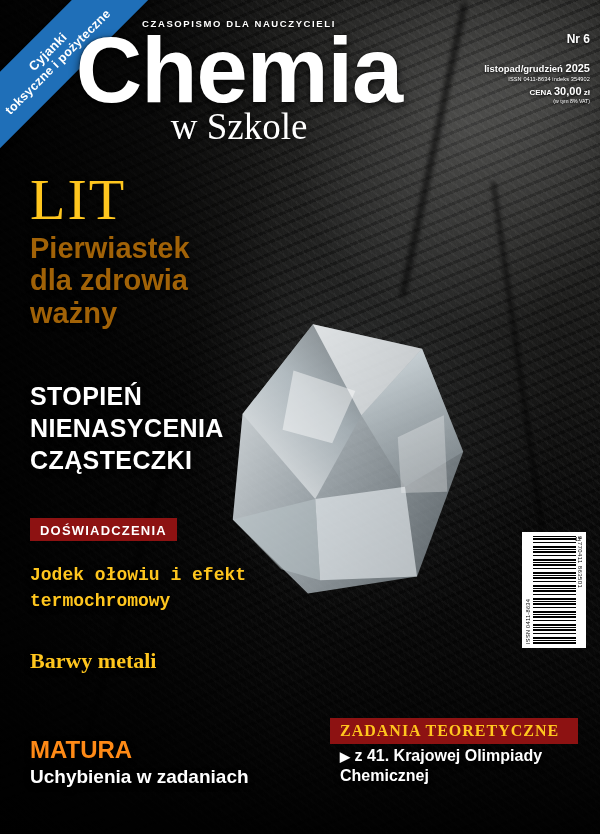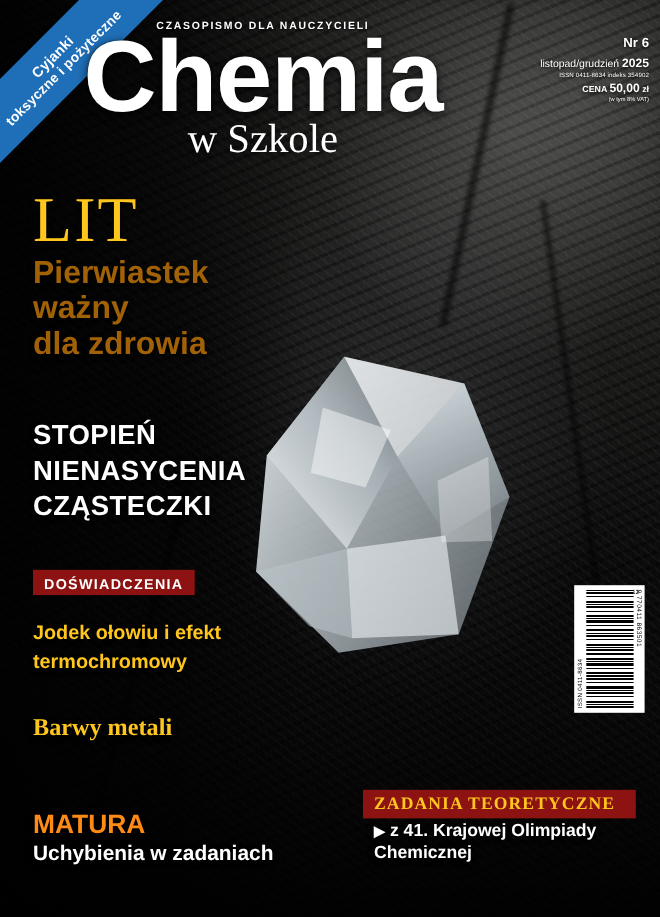--- a/index.html
+++ b/index.html
@@ -94,21 +94,21 @@
     font-family: "Liberation Serif", serif;
   }
 
   
   .issue {
     position: absolute; right: 10px; top: 32px; width: 110px;
     text-align: right; color: #fff;
     text-shadow: 0 1px 3px rgba(0,0,0,.9);
   }
   .issue .nr { font-size: 12px; font-weight: 700; }
-  .issue .date { font-size: 9.5px; font-weight: 400; margin-top: 6px; }
+  .issue .date { font-size: 9.5px; font-weight: 700; margin-top: 16px; }
   .issue .date b { font-size: 11px; }
   .issue .issn { font-size: 5.6px; margin-top: 2px; letter-spacing: .1px; }
   .issue .price { font-size: 8px; font-weight: 700; margin-top: 3px; }
   .issue .price b { font-size: 11px; }
   .issue .vat { font-size: 5.2px; margin-top: 1px; }
 
   
   .lit {
     position: absolute; left: 30px; top: 172px;
     color: #ffc61e; font-family: "Liberation Serif", serif;
@@ -134,20 +134,21 @@
     color: #fff; font-weight: 700; font-size: 13px;
     letter-spacing: 1.2px;
     padding: 5px 10px 3px 10px;
   }
   #tag-doswiadczenia { left: 30px; top: 518px; }
 
   .doswiadczenia-text {
     position: absolute; left: 30px; top: 562px;
     color: #ffc61e; font-weight: 700; font-size: 18px; line-height: 1.45;
     text-shadow: 0 2px 6px rgba(0,0,0,.9);
+    font-family: Liberation Mono, monospace;
   }
 
   .barwy {
     position: absolute; left: 30px; top: 650px;
     color: #ffc61e; font-family: "Liberation Serif", serif; font-weight: 700;
     font-size: 22px; line-height: 1;
     text-shadow: 0 2px 6px rgba(0,0,0,.9);
   }
   .barwy-sub {
     position: absolute; left: 30px; top: 681px;
@@ -270,31 +271,31 @@
 
   <div class="issue">
     <div class="nr">Nr 6</div>
     <div class="date">
       <span>listopad/grudzień</span>
       <b>2025</b>
     </div>
     <div class="issn">ISSN 0411-8634 indeks 354902</div>
     <div class="price">
       <span>CENA</span>
-      <b>50,00</b>
+      <b>30,00</b>
       <span>zł</span>
     </div>
     <div class="vat">(w tym 8% VAT)</div>
   </div>
 
   <div class="lit">LIT</div>
   <div class="lit-sub">
     <div>Pierwiastek</div>
+    <div>dla zdrowia</div>
     <div>ważny</div>
-    <div>dla zdrowia</div>
   </div>
 
   <div class="stopien">
     <div>STOPIEŃ</div>
     <div>NIENASYCENIA</div>
     <div>CZĄSTECZKI</div>
   </div>
 
   <div class="tag" id="tag-doswiadczenia">DOŚWIADCZENIA</div>
   <div class="doswiadczenia-text">

